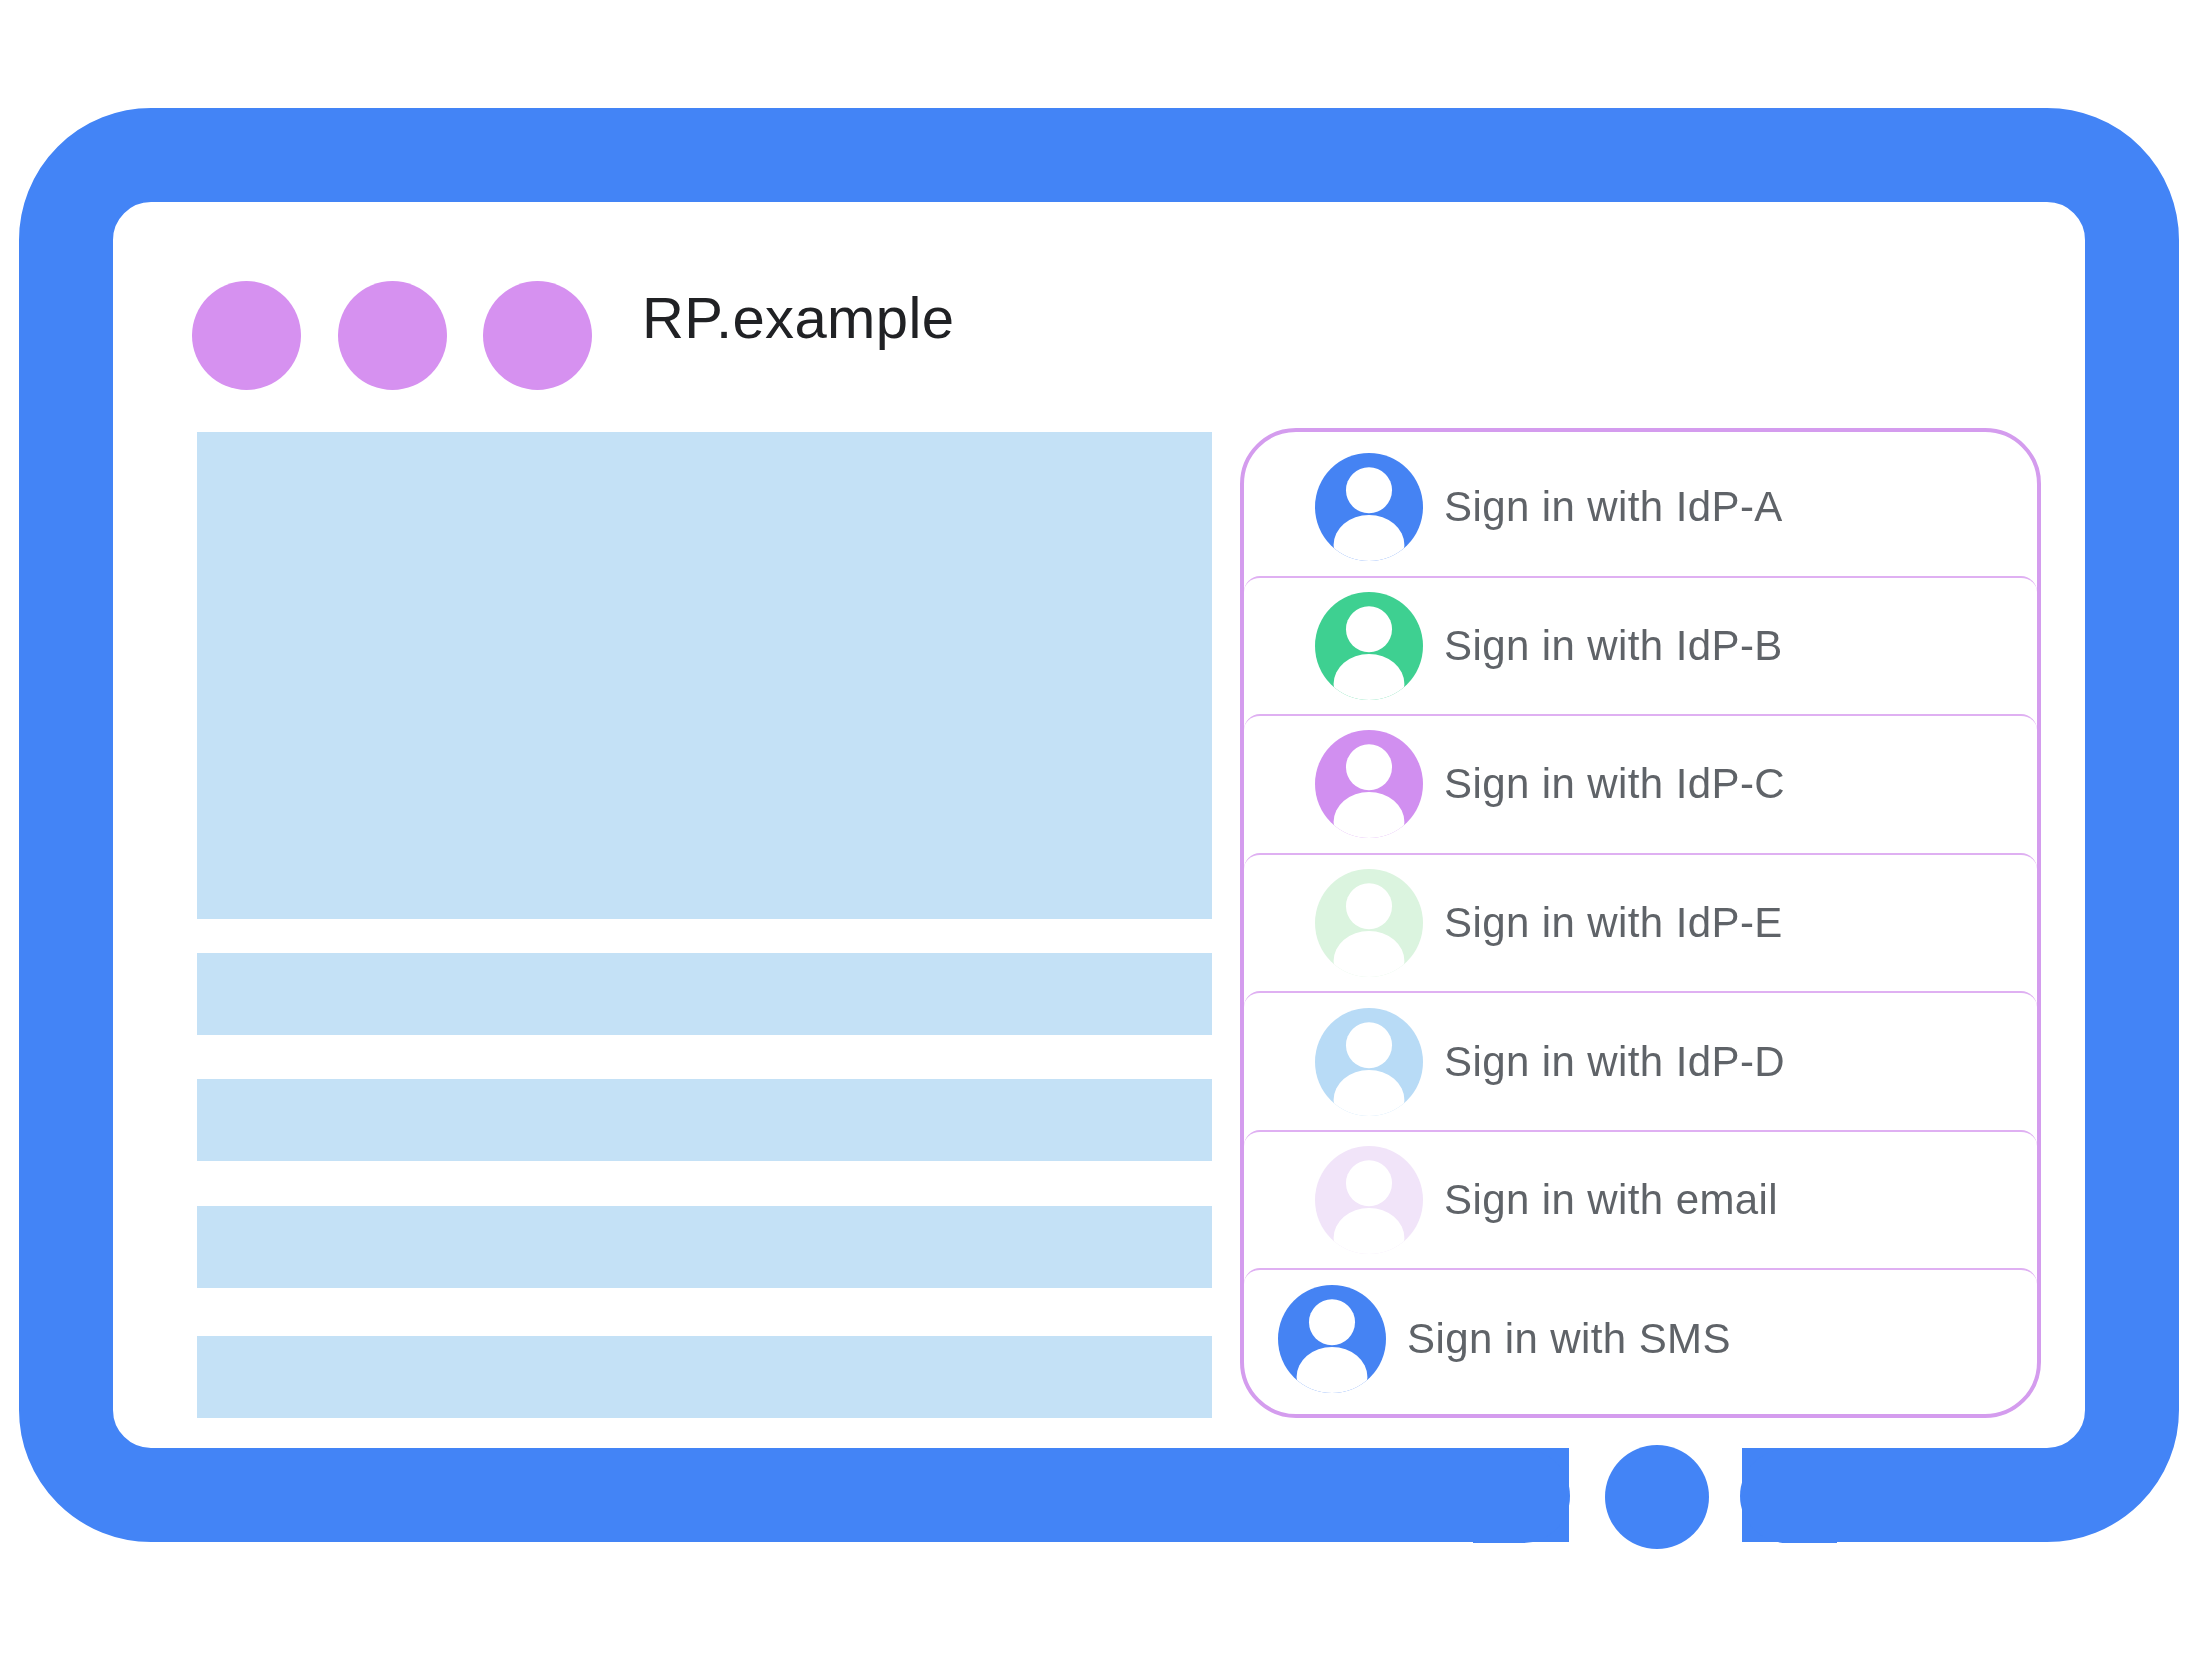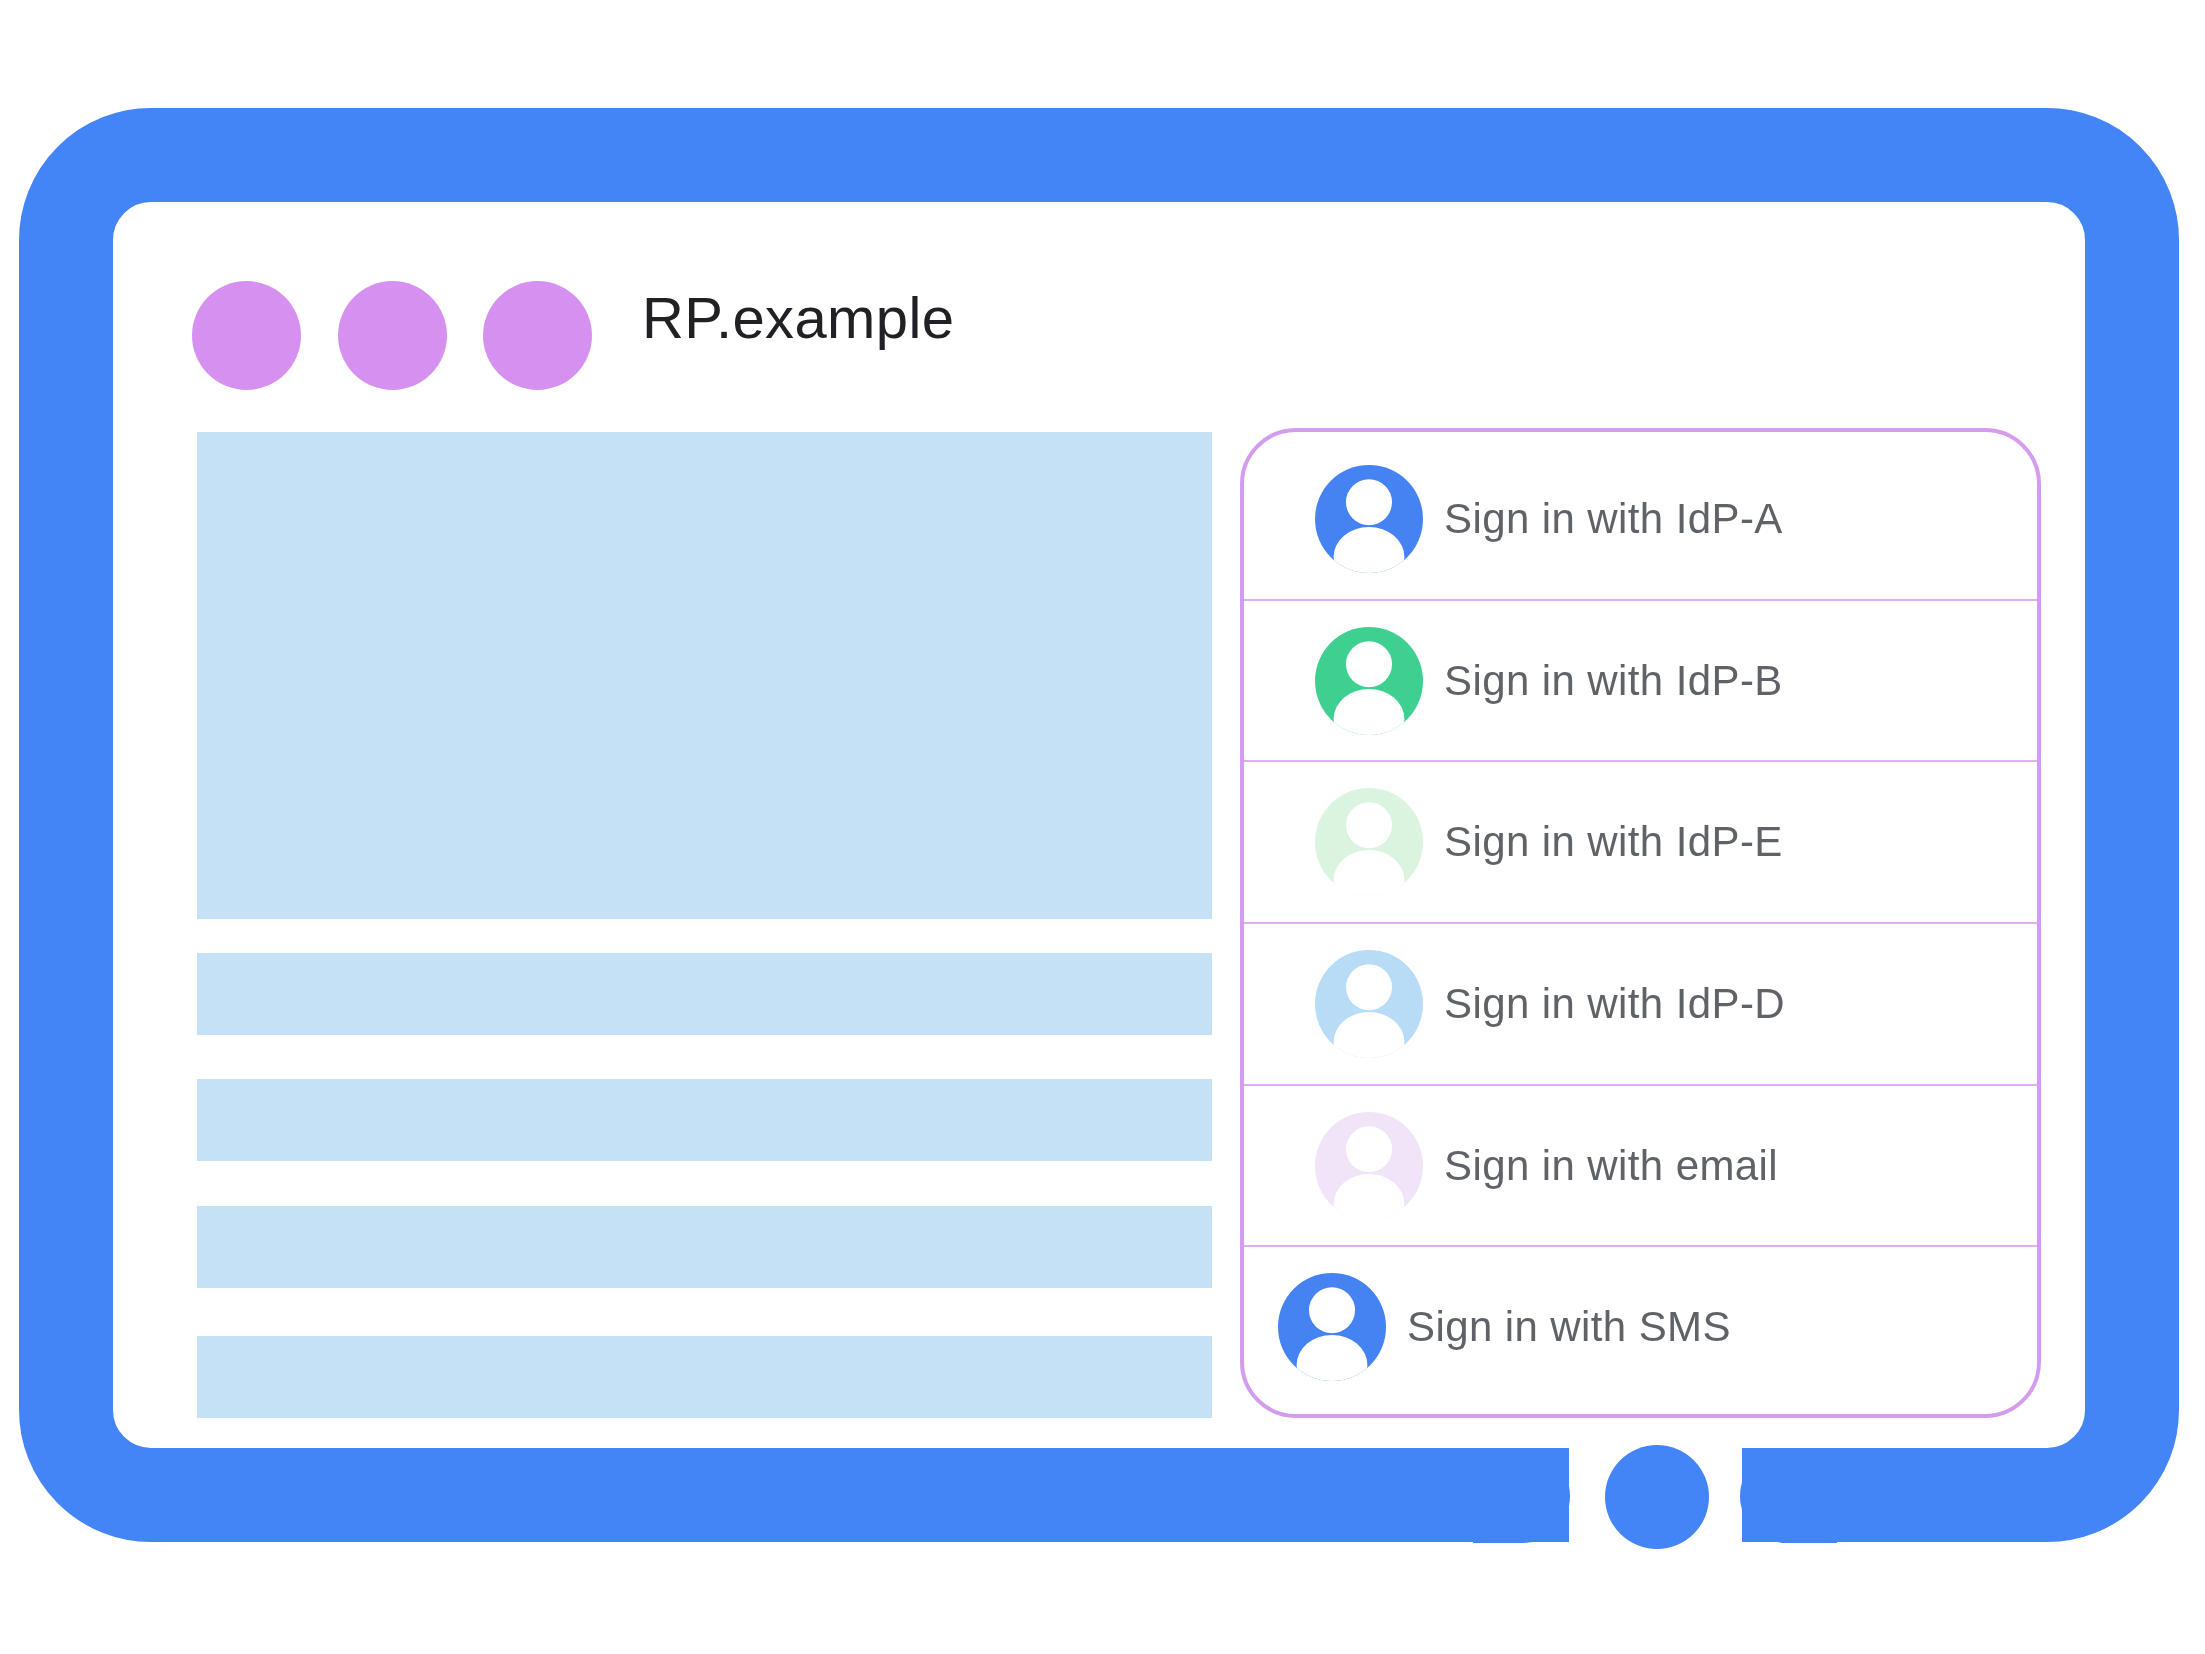--- a/index.html
+++ b/index.html
@@ -64,21 +64,21 @@
   }
   .row {
     flex: 1;
     display: flex;
     align-items: center;
     padding-left: 71px;
     gap: 21px;
     min-height: 0;
     cursor: pointer;
   }
-  .row.divided { border-top: 2.6px solid #dfb0f2; }
+  .row.divided { border-top: 2.6px solid #dfb0f2; border-radius: 16px; }
   .avatar {
     width: 108px; height: 108px;
     border-radius: 50%;
     overflow: hidden;
     flex: 0 0 auto;
     display: block;
   }
   .avatar svg { display: block; width: 100%; height: 100%; }
   .row-label {
     font-size: 42px;
@@ -127,20 +127,29 @@
     <div class="row divided" style="border-top-color: rgb(223, 176, 242);">
       <span class="avatar" style="background-color: rgb(62, 208, 145);">
         <svg viewBox="0 0 122 122">
             <circle cx="61" cy="42" r="26" fill="#ffffff"></circle>
             <ellipse cx="61" cy="104" rx="40" ry="34" fill="#ffffff"></ellipse>
           </svg>
       </span>
       <span class="row-label" style="color: rgb(95, 99, 104);">Sign in with IdP-B</span>
     </div>
 
+    <div class="row divided" style="border-top-color: rgb(223, 176, 242);">
+      <span class="avatar" style="background-color: rgb(209, 143, 240);">
+        <svg viewBox="0 0 122 122">
+            <circle cx="61" cy="42" r="26" fill="#ffffff"></circle>
+            <ellipse cx="61" cy="104" rx="40" ry="34" fill="#ffffff"></ellipse>
+          </svg>
+      </span>
+      <span class="row-label" style="color: rgb(95, 99, 104);">Sign in with IdP-C</span>
+    </div>
 
     <div class="row divided" style="border-top-color: rgb(223, 176, 242);">
       <span class="avatar" style="background-color: rgb(219, 244, 223);">
         <svg viewBox="0 0 122 122">
             <circle cx="61" cy="42" r="26" fill="#ffffff"></circle>
             <ellipse cx="61" cy="104" rx="40" ry="34" fill="#ffffff"></ellipse>
           </svg>
       </span>
       <span class="row-label" style="color: rgb(95, 99, 104);">Sign in with IdP-E</span>
     </div>

